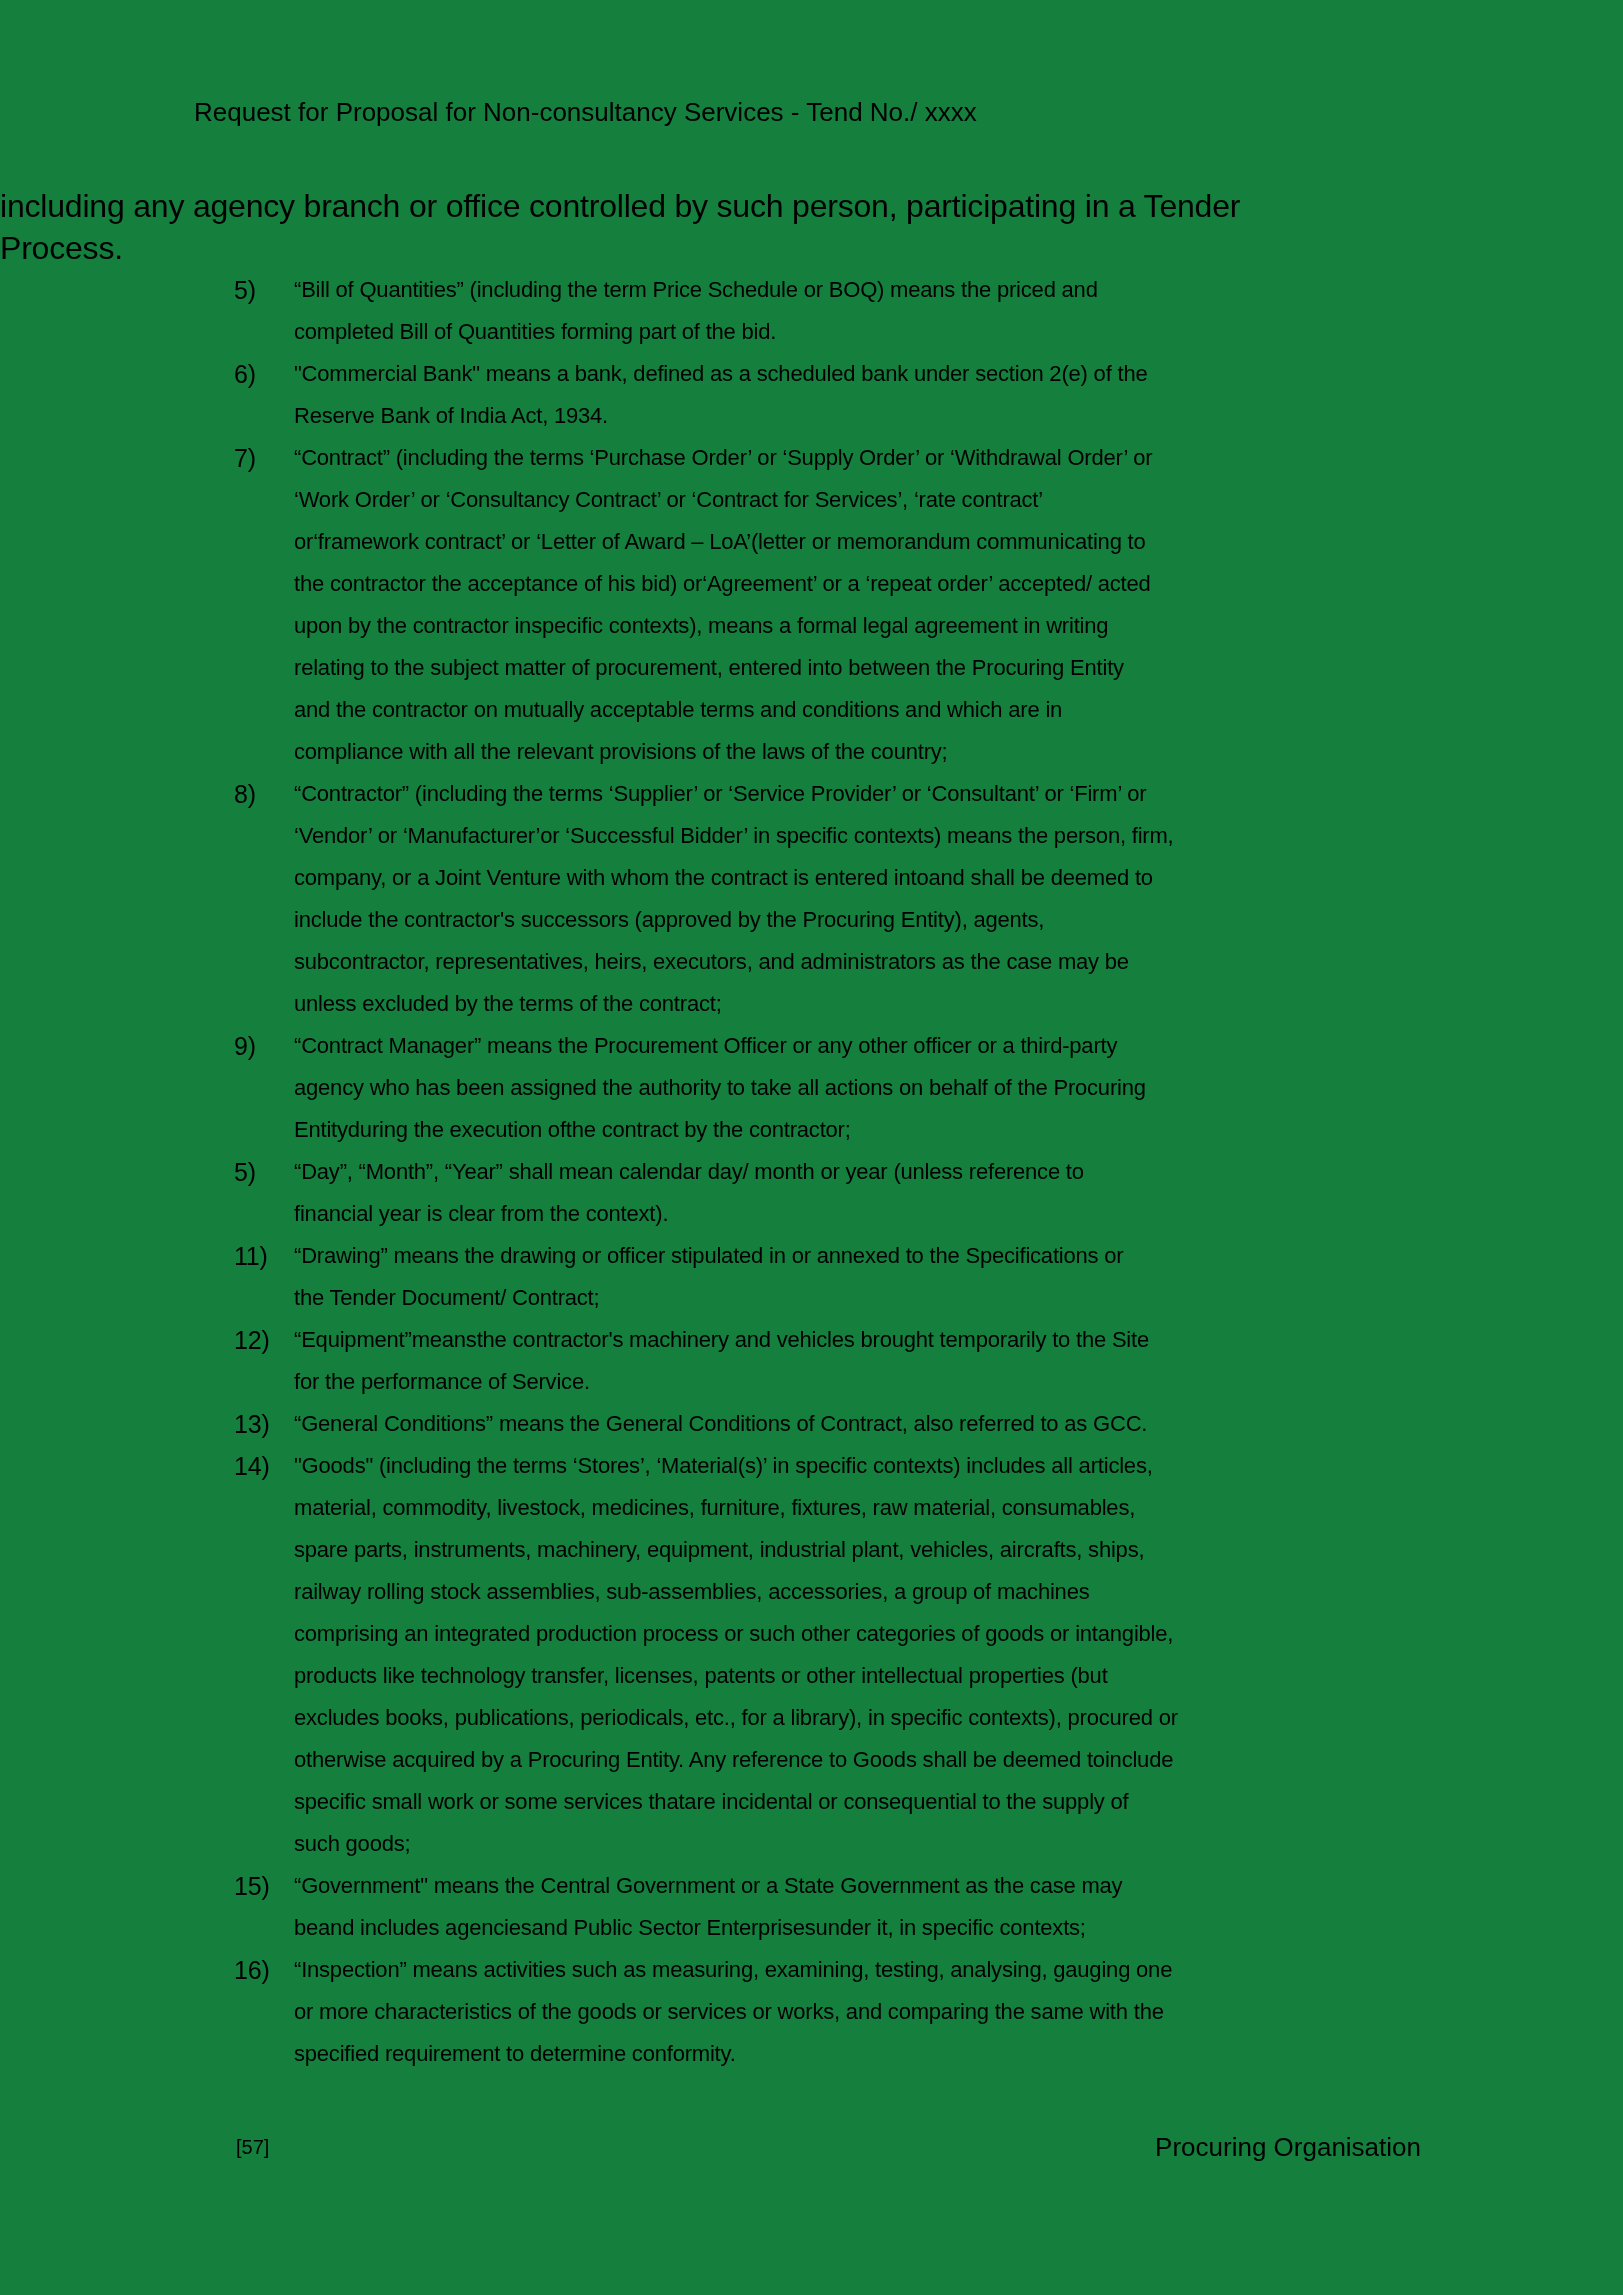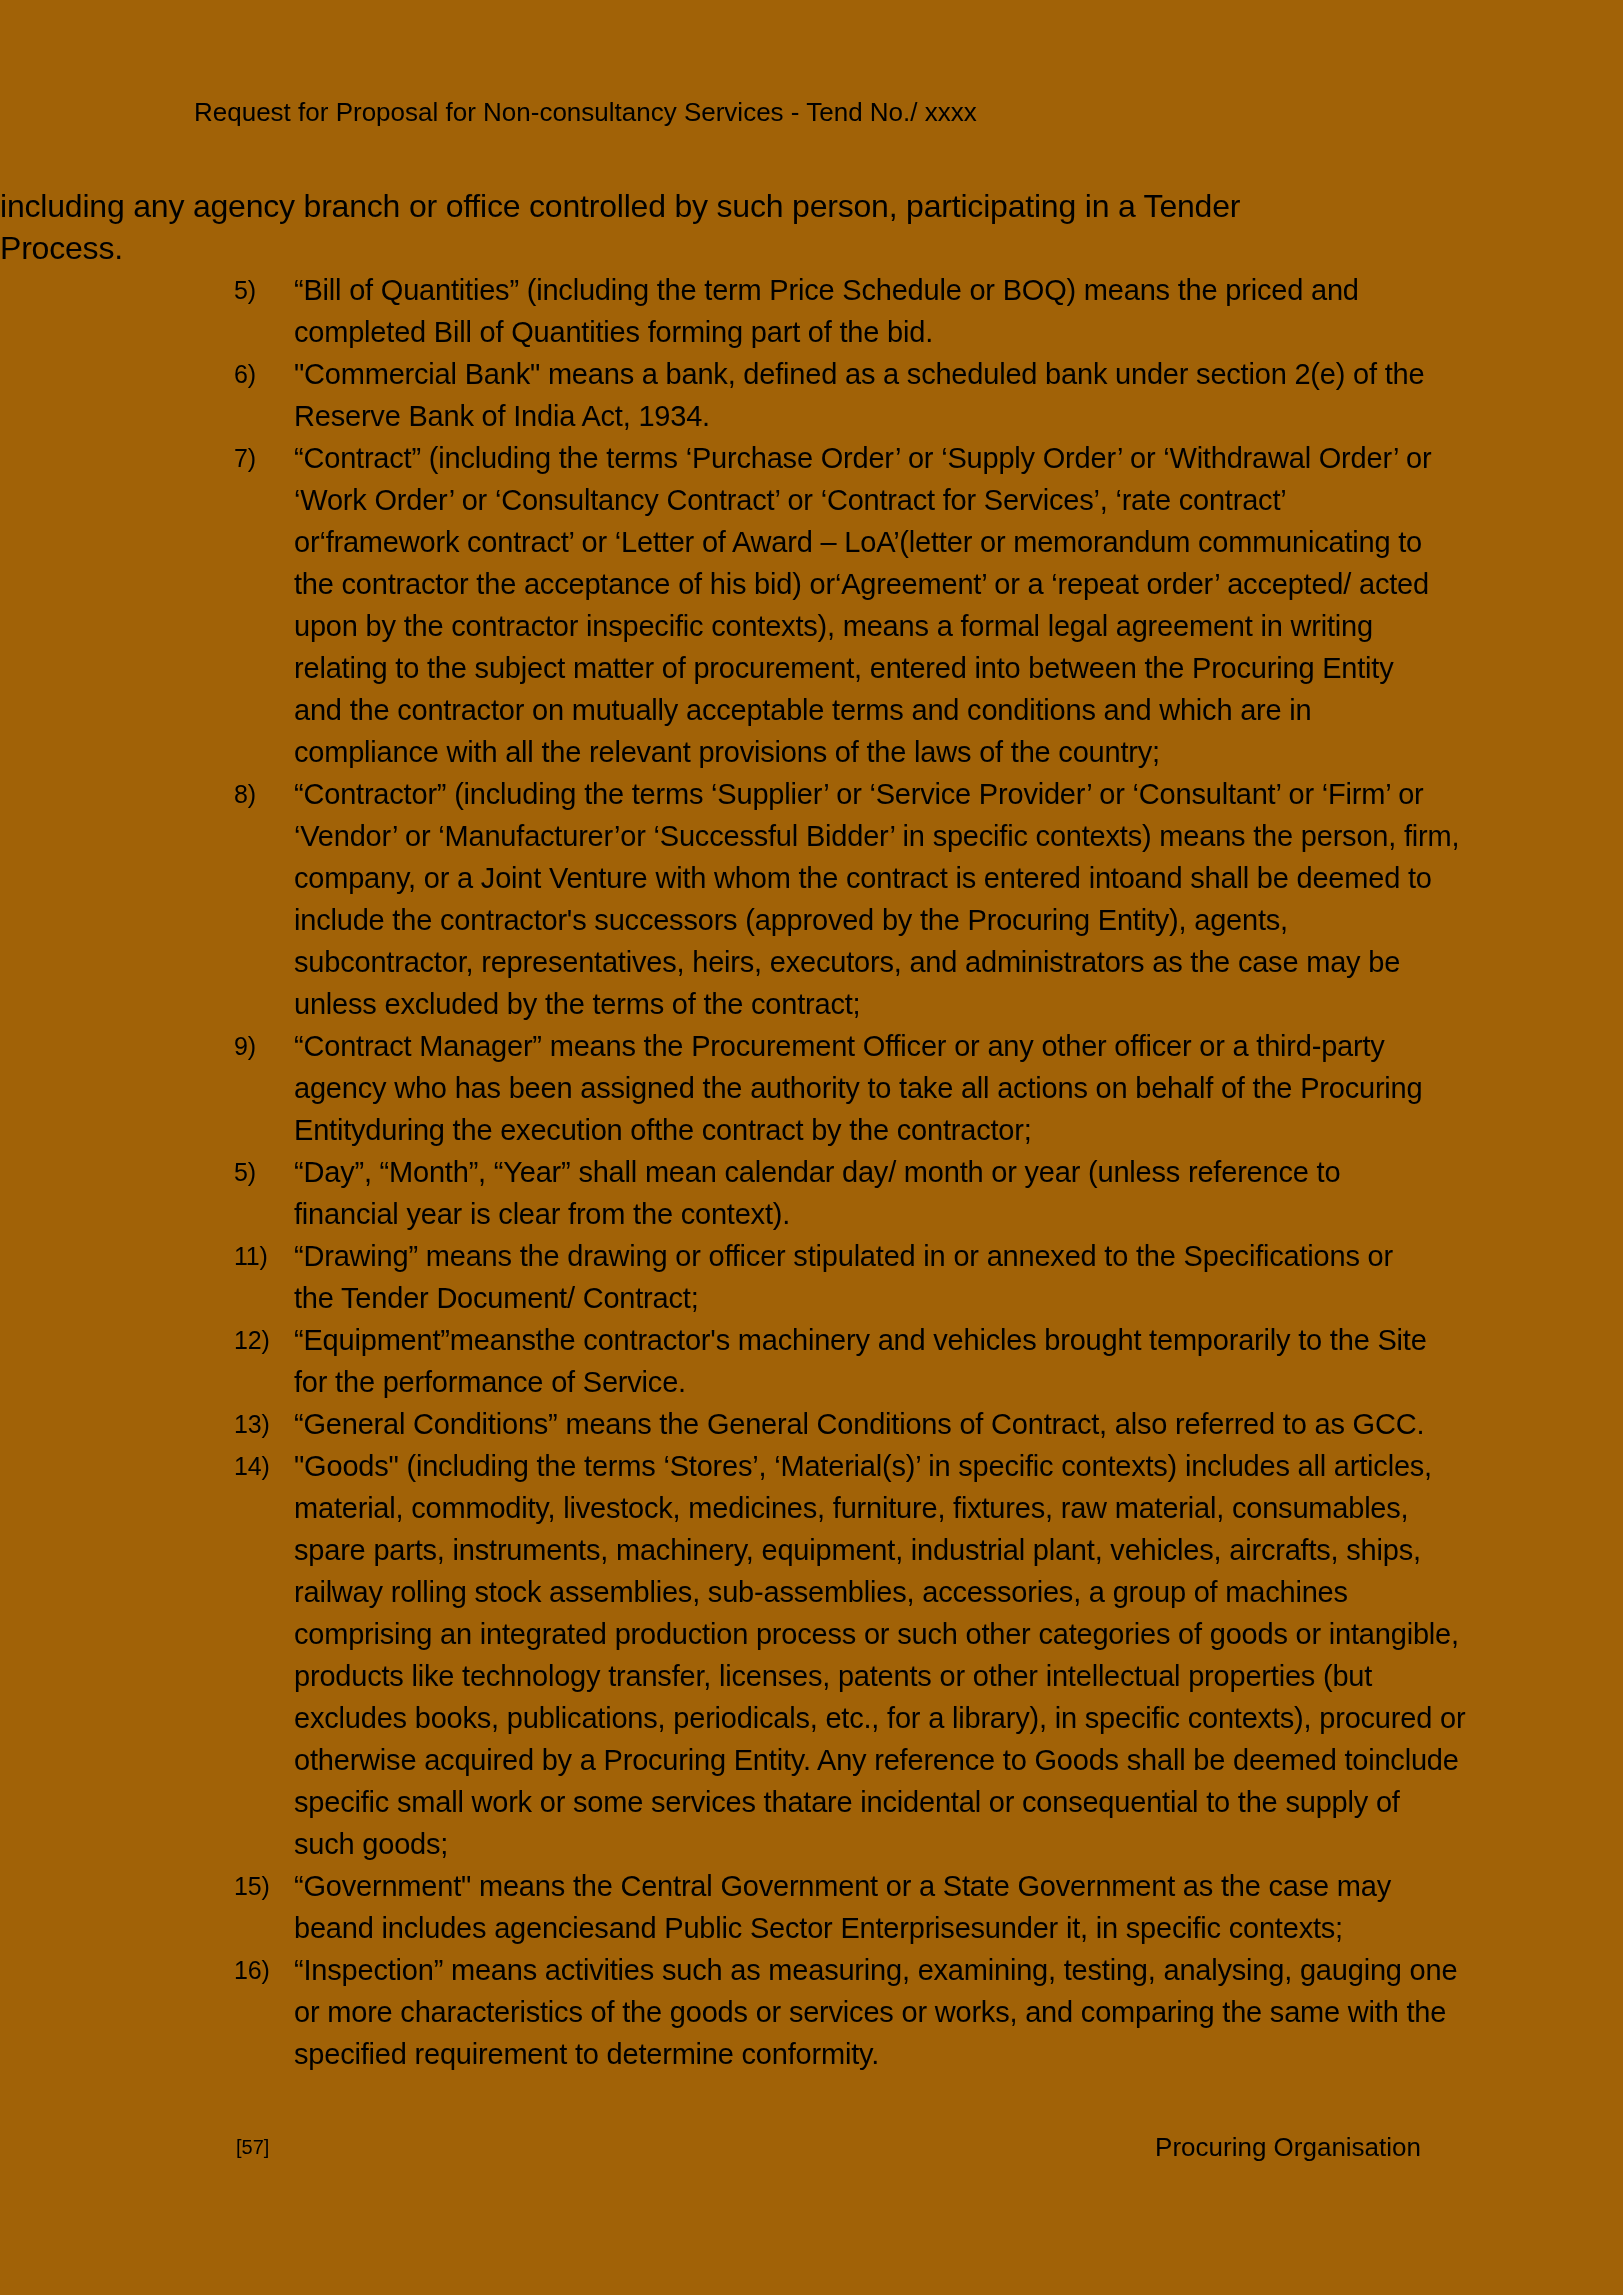--- a/index.html
+++ b/index.html
@@ -6,21 +6,21 @@
   body {
     width: 1623px; height: 2295px;
     background: #ffffff;
     font-family: "Liberation Sans", sans-serif;
     color: #000000;
     position: relative;
   }
   .page {
     position: absolute; left: 0; top: 0;
     width: 1623px; height: 2295px;
-    background: #a16207;
+    background: #15803d;
     overflow: hidden;
   }
   .header-title {
     position: absolute;
     left: 194px; top: 97px;
     font-size: 26px;
     line-height: 31px;
     white-space: pre;
   }
   .content {
@@ -37,21 +37,21 @@
   .def-num {
     flex: none;
     margin-left: 234px;
     width: 60px;
     font-size: 25px;
     line-height: 42px;
     letter-spacing: -0.2px;
   }
   .def-text {
     flex: none;
-    font-size: 29px;
+    font-size: 22px;
     line-height: 42px;
     letter-spacing: -0.2px;
     white-space: pre;
   }
   .footer {
     position: absolute;
     left: 0; top: 2132px;
     width: 1623px;
     height: 33px;
   }

